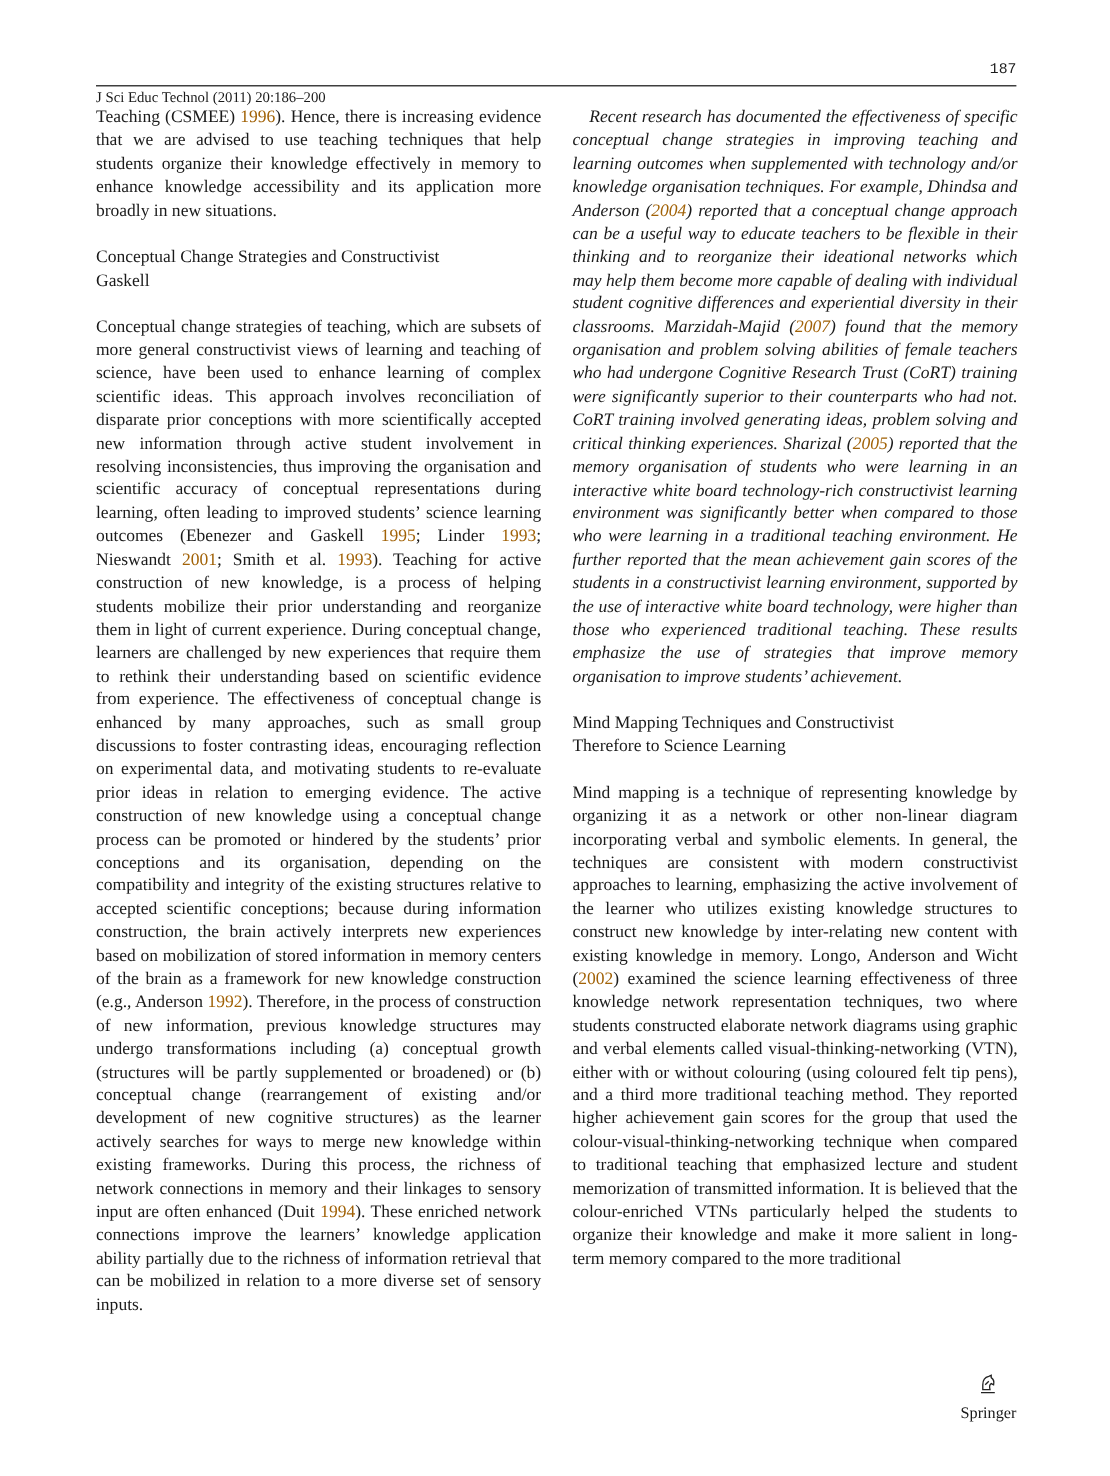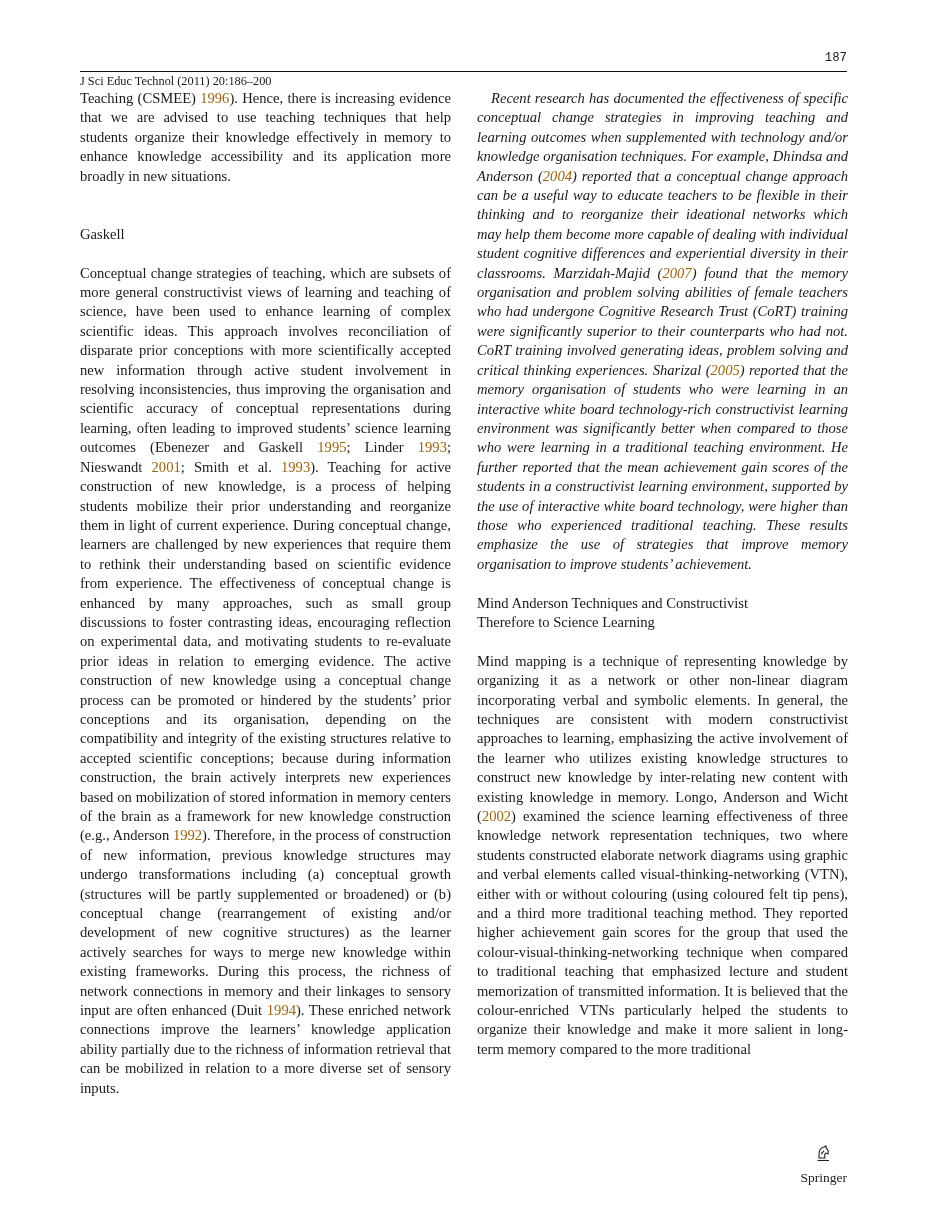--- a/index.html
+++ b/index.html
@@ -24,29 +24,29 @@
 <body>
 
 <div class="header">
   <span class="left">J Sci Educ Technol (2011) 20:186–200</span>
   <span class="right">187</span>
 </div>
 
 <div class="col left">
   <p><span>Teaching (CSMEE) </span><a class="ref">1996</a><span>). Hence, there is increasing evidence that we are advised to use teaching techniques that help students organize their knowledge effectively in memory to enhance knowledge accessibility and its application more broadly in new situations.</span></p>
   <div class="gap"></div>
-  <h3><br><span>Gaskell</span></h3>
+  <h3><span>Conceptual Change Strategies and Constructivist</span><br><span>Gaskell</span></h3>
   <div class="gap"></div>
   <p><span>Conceptual change strategies of teaching, which are subsets of more general constructivist views of learning and teaching of science, have been used to enhance learning of complex scientific ideas. This approach involves reconciliation of disparate prior conceptions with more scientifically accepted new information through active student involvement in resolving inconsistencies, thus improving the organisation and scientific accuracy of conceptual representations during learning, often leading to improved students’ science learning outcomes (Ebenezer and Gaskell </span><a class="ref">1995</a><span>; Linder </span><a class="ref">1993</a><span>; Nieswandt </span><a class="ref">2001</a><span>; Smith et al. </span><a class="ref">1993</a><span>). Teaching for active construction of new knowledge, is a process of helping students mobilize their prior understanding and reorganize them in light of current experience. During conceptual change, learners are challenged by new experiences that require them to rethink their understanding based on scientific evidence from experience. The effectiveness of conceptual change is enhanced by many approaches, such as small group discussions to foster contrasting ideas, encouraging reflection on experimental data, and motivating students to re-evaluate prior ideas in relation to emerging evidence. The active construction of new knowledge using a conceptual change process can be promoted or hindered by the students’ prior conceptions and its organisation, depending on the compatibility and integrity of the existing structures relative to accepted scientific conceptions; because during information construction, the brain actively interprets new experiences based on mobilization of stored information in memory centers of the brain as a framework for new knowledge construction (e.g., Anderson </span><a class="ref">1992</a><span>). Therefore, in the process of construction of new information, previous knowledge structures may undergo transformations including (a) conceptual growth (structures will be partly supplemented or broadened) or (b) conceptual change (rearrangement of existing and/or development of new cognitive structures) as the learner actively searches for ways to merge new knowledge within existing frameworks. During this process, the richness of network connections in memory and their linkages to sensory input are often enhanced (Duit </span><a class="ref">1994</a><span>). These enriched network connections improve the learners’ knowledge application ability partially due to the richness of information retrieval that can be mobilized in relation to a more diverse set of sensory inputs.</span></p>
 </div>
 
 <div class="col right">
   <p class="indent"><span>Recent research has documented the effectiveness of specific conceptual change strategies in improving teaching and learning outcomes when supplemented with technology and/or knowledge organisation techniques. For example, Dhindsa and Anderson (</span><a class="ref">2004</a><span>) reported that a conceptual change approach can be a useful way to educate teachers to be flexible in their thinking and to reorganize their ideational networks which may help them become more capable of dealing with individual student cognitive differences and experiential diversity in their classrooms. Marzidah-Majid (</span><a class="ref">2007</a><span>) found that the memory organisation and problem solving abilities of female teachers who had undergone Cognitive Research Trust (CoRT) training were significantly superior to their counterparts who had not. CoRT training involved generating ideas, problem solving and critical thinking experiences. Sharizal (</span><a class="ref">2005</a><span>) reported that the memory organisation of students who were learning in an interactive white board technology-rich constructivist learning environment was significantly better when compared to those who were learning in a traditional teaching environment. He further reported that the mean achievement gain scores of the students in a constructivist learning environment, supported by the use of interactive white board technology, were higher than those who experienced traditional teaching. These results emphasize the use of strategies that improve memory organisation to improve students’ achievement.</span></p>
   <div class="gap"></div>
-  <h3><span>Mind Anderson Techniques and Constructivist</span><br><span>Therefore to Science Learning</span></h3>
+  <h3><span>Mind Mapping Techniques and Constructivist</span><br><span>Therefore to Science Learning</span></h3>
   <div class="gap"></div>
   <p><span>Mind mapping is a technique of representing knowledge by organizing it as a network or other non-linear diagram incorporating verbal and symbolic elements. In general, the techniques are consistent with modern constructivist approaches to learning, emphasizing the active involvement of the learner who utilizes existing knowledge structures to construct new knowledge by inter-relating new content with existing knowledge in memory. Longo, Anderson and Wicht (</span><a class="ref">2002</a><span>) examined the science learning effectiveness of three knowledge network representation techniques, two where students constructed elaborate network diagrams using graphic and verbal elements called visual-thinking-networking (VTN), either with or without colouring (using coloured felt tip pens), and a third more traditional teaching method. They reported higher achievement gain scores for the group that used the colour-visual-thinking-networking technique when compared to traditional teaching that emphasized lecture and student memorization of transmitted information. It is believed that the colour-enriched VTNs particularly helped the students to organize their knowledge and make it more salient in long-term memory compared to the more traditional</span></p>
 </div>
 
 <div class="footer">
   <span>
     <svg viewBox="0 0 15 17" fill="none" stroke="#222" stroke-width="1.1">
       <path d="M3 13 L3 9 Q3 3 8 2 L10 1 L10 3 Q13 5 12 9 L10 8 Q8 9 9 13 Z"></path>
       <path d="M5 9 L8 6"></path>
       <line x1="1.5" y1="15.5" x2="13" y2="15.5"></line>

